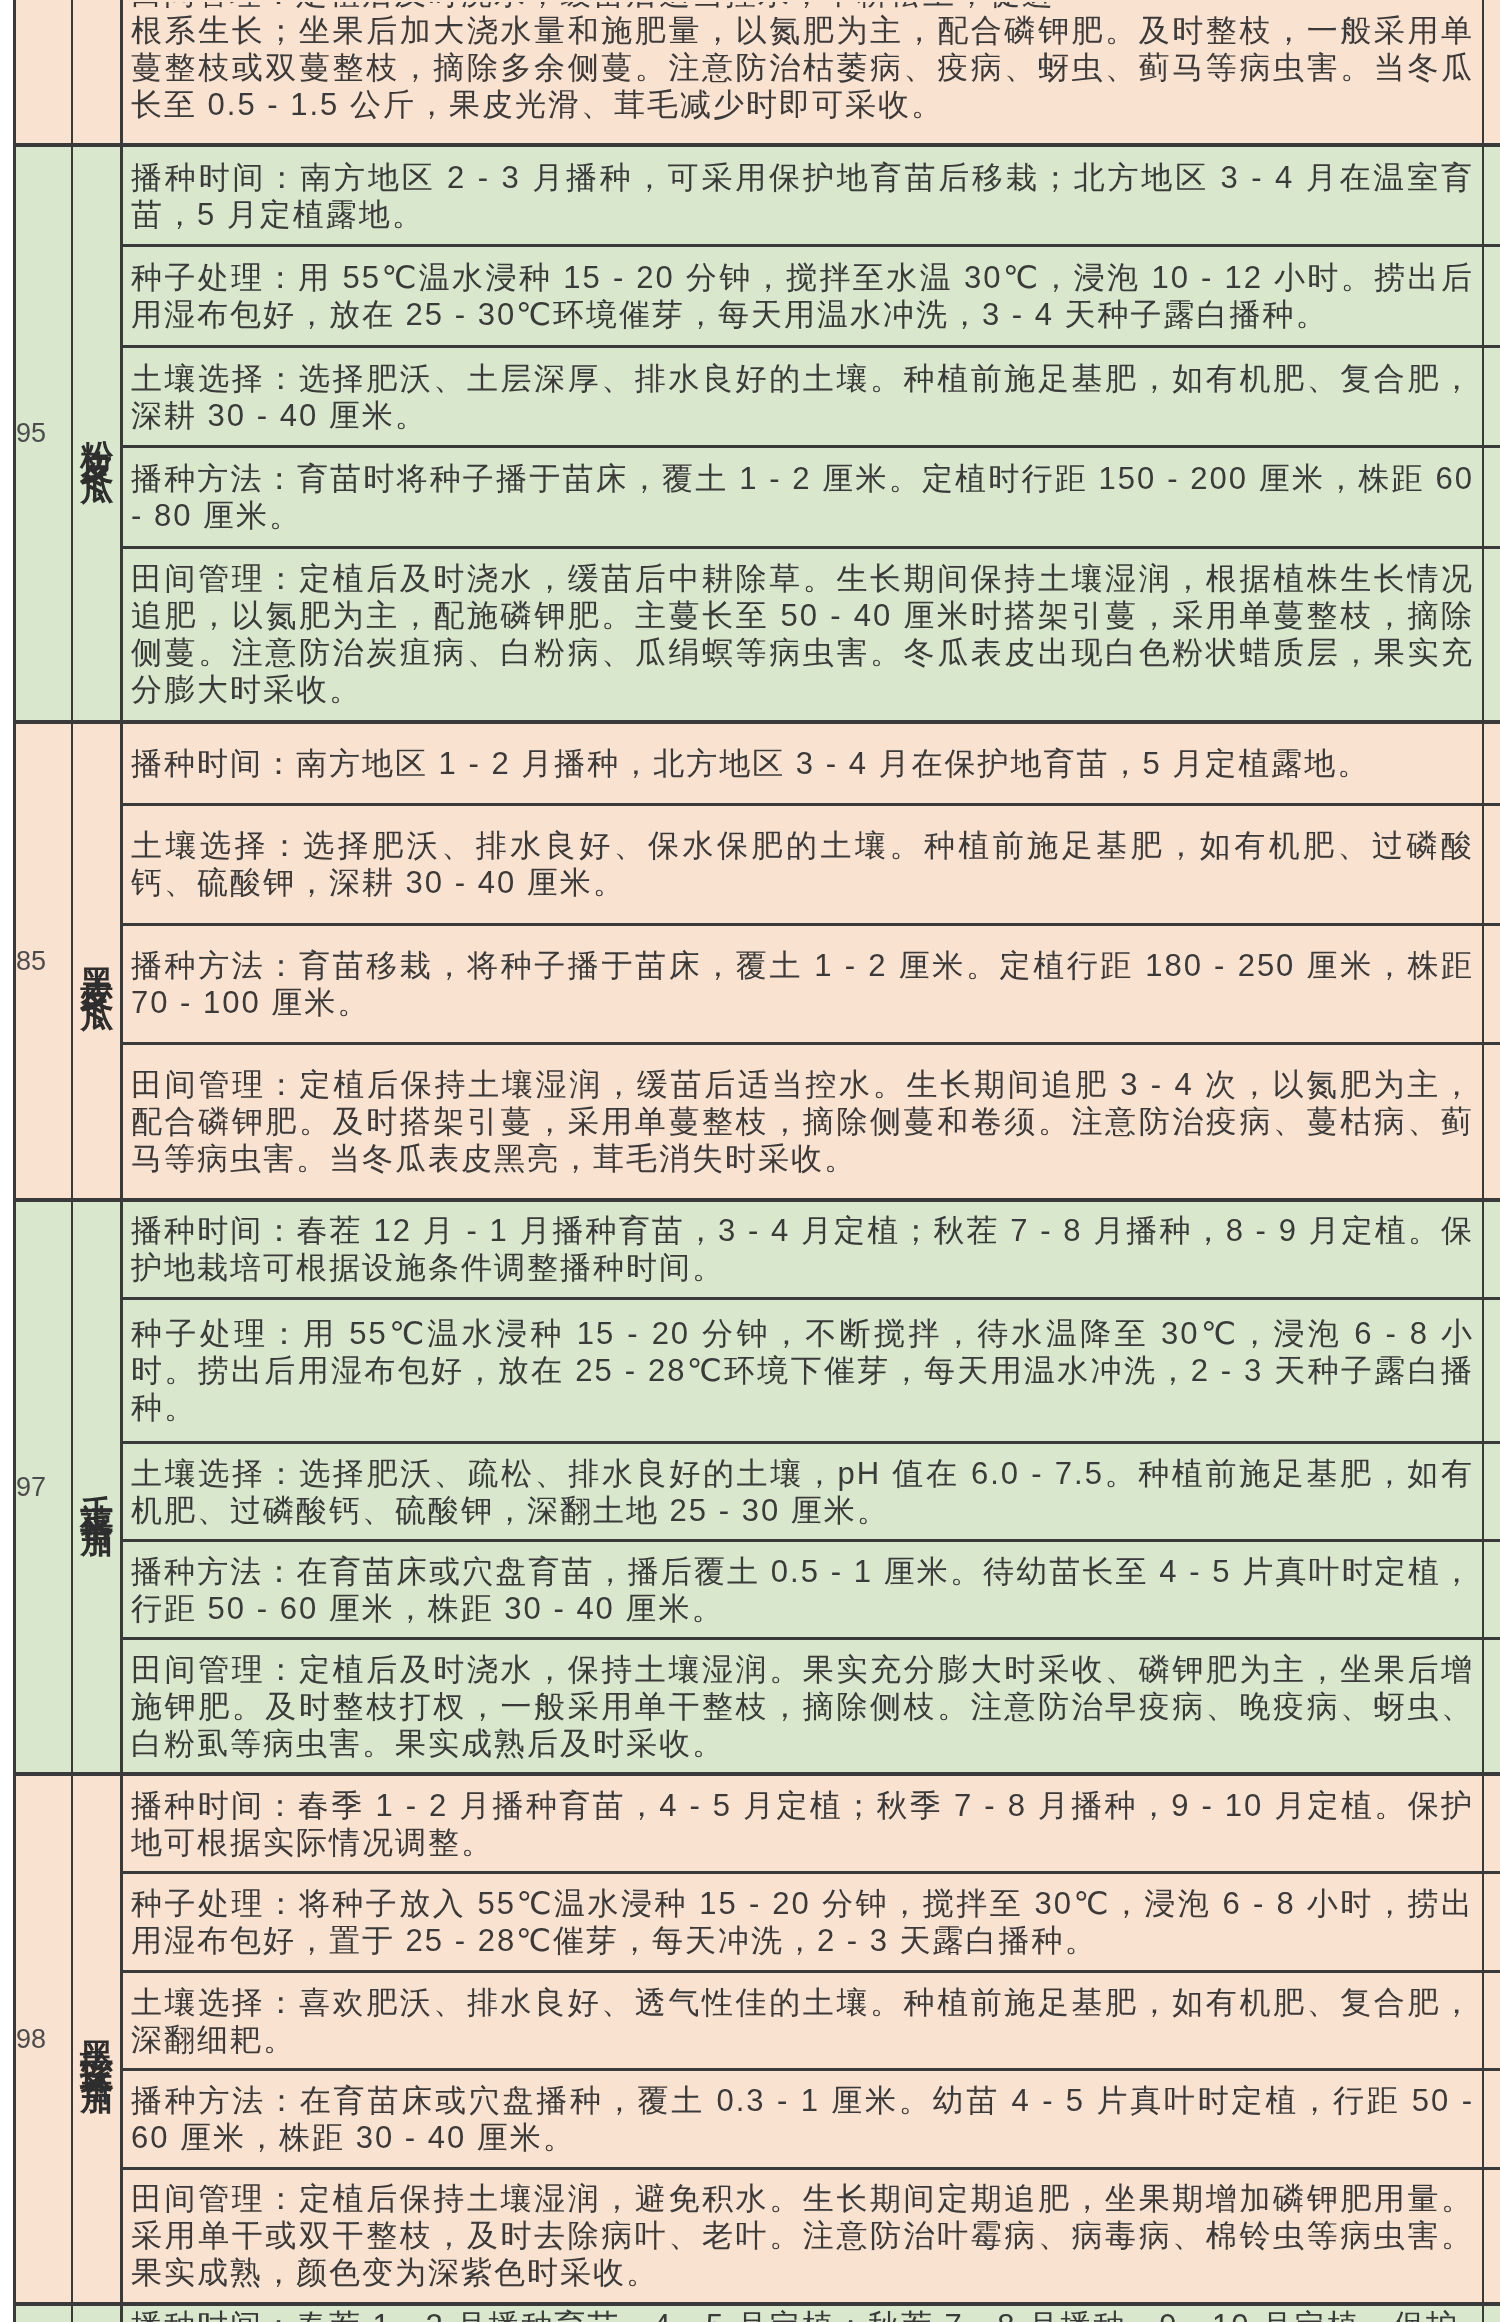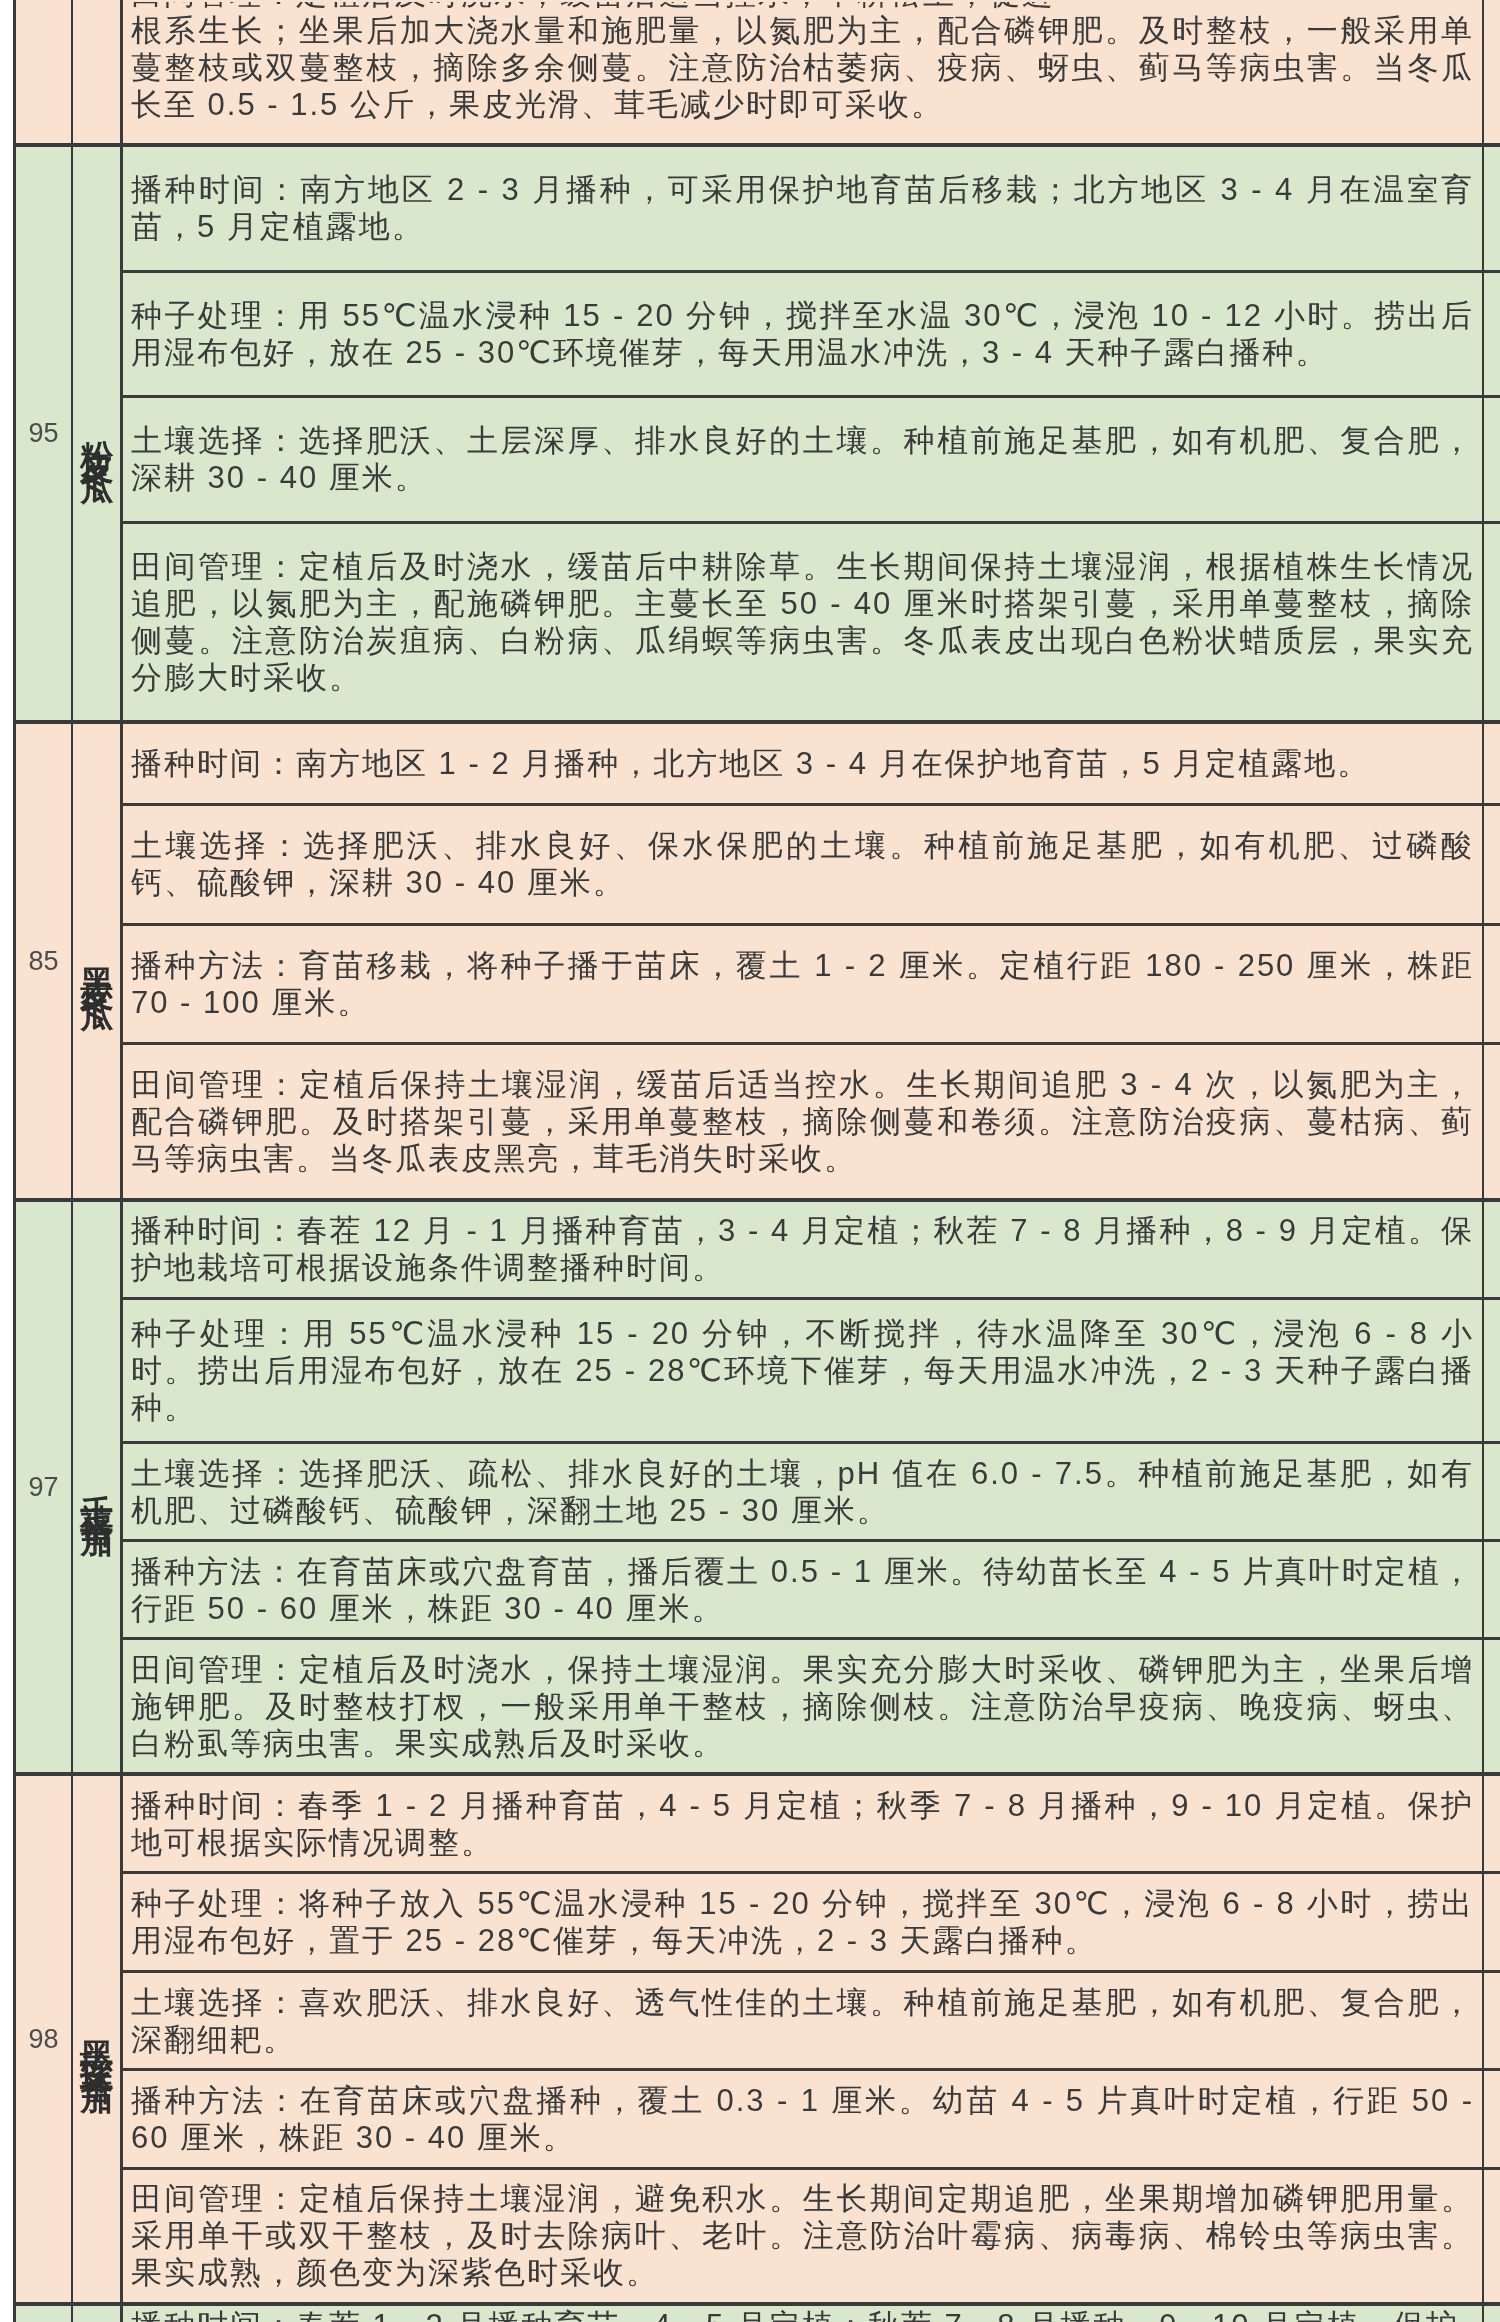--- a/index.html
+++ b/index.html
@@ -42,21 +42,21 @@
   .r-97  { height: 574px; }
   .r-98  { height: 530px; }
   .r-bot { height: 20px; }
 
   .col-num {
     width: 57px;
     flex: 0 0 57px;
     border-right: 2px solid var(--border, #3a3a3a);
     display: flex;
     align-items: center;
-    justify-content: center;
+    justify-content: flex-start;
     font-size: 27px;
     color: var(--number, #4c4c4c);
   }
   .col-name {
     width: 50px;
     flex: 0 0 50px;
     border-right: 3px solid var(--border, #3a3a3a);
     display: flex;
     align-items: center;
     justify-content: center;
@@ -130,20 +130,23 @@
       <div class="dcell">
           <span class="t">播种时间：南方地区 2 - 3 月播种，可采用保护地育苗后移栽；北方地区 3 - 4 月在温室育苗，5 月定植露地。</span>
         </div>
       <div class="dcell">
           <span class="t">种子处理：用 55℃温水浸种 15 - 20 分钟，搅拌至水温 30℃，浸泡 10 - 12 小时。捞出后用湿布包好，放在 25 - 30℃环境催芽，每天用温水冲洗，3 - 4 天种子露白播种。</span>
         </div>
       <div class="dcell">
           <span class="t">土壤选择：选择肥沃、土层深厚、排水良好的土壤。种植前施足基肥，如有机肥、复合肥，深耕 30 - 40 厘米。</span>
         </div>
       <div class="dcell">
+          <span class="t">播种方法：育苗时将种子播于苗床，覆土 1 - 2 厘米。定植时行距 150 - 200 厘米，株距 60 - 80 厘米。</span>
+        </div>
+      <div class="dcell">
           <span class="t">田间管理：定植后及时浇水，缓苗后中耕除草。生长期间保持土壤湿润，根据植株生长情况追肥，以氮肥为主，配施磷钾肥。主蔓长至 50 - 40 厘米时搭架引蔓，采用单蔓整枝，摘除侧蔓。注意防治炭疽病、白粉病、瓜绢螟等病虫害。冬瓜表皮出现白色粉状蜡质层，果实充分膨大时采收。</span>
         </div>
     </div>
   </div>
 
   <div class="row peach r-96">
     <div class="col-num">
       <span>85</span>
     </div>
     <div class="col-name">

